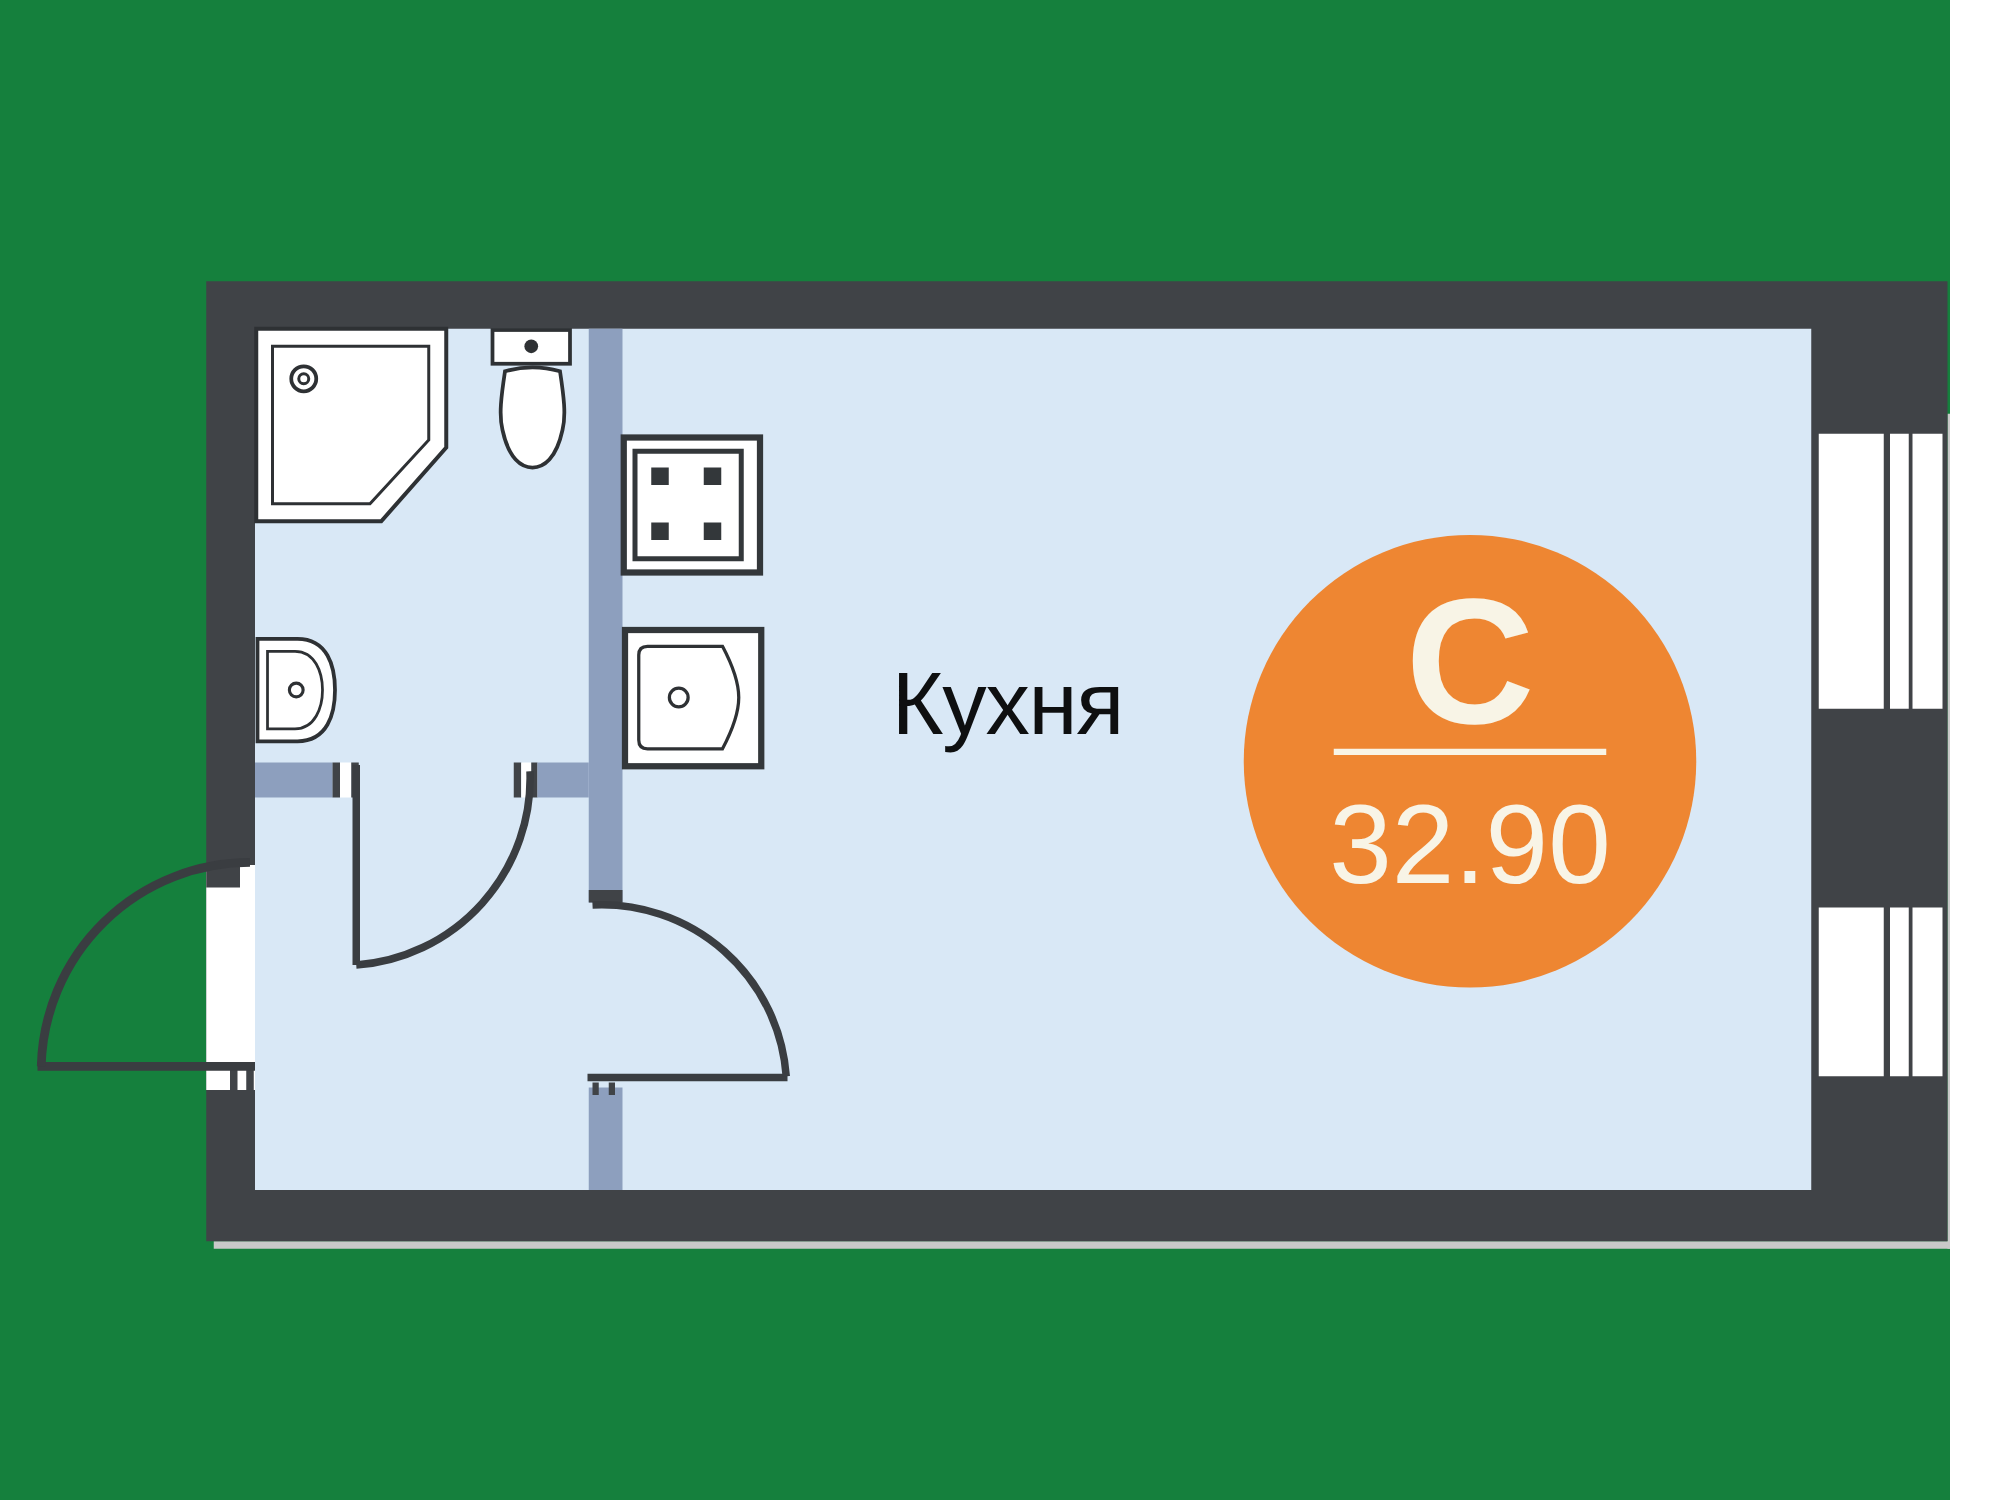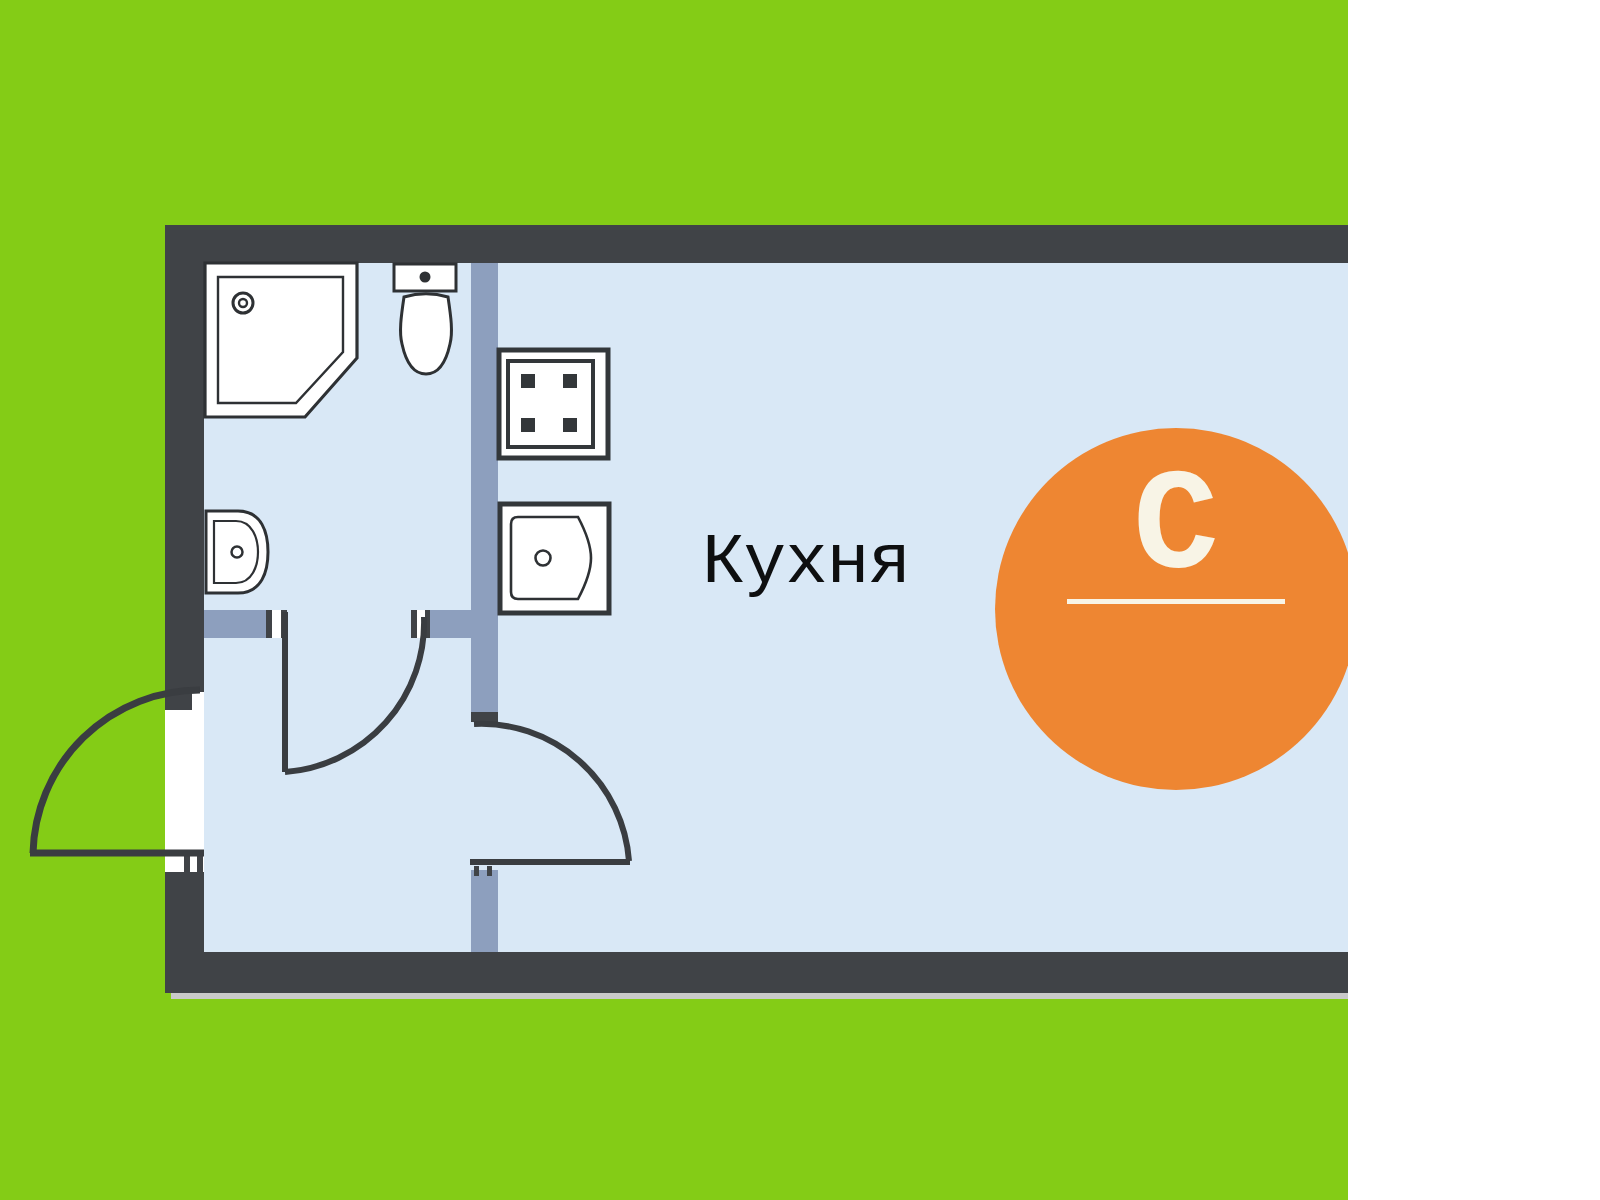--- a/index.html
+++ b/index.html
@@ -1,17 +1,17 @@
 <!DOCTYPE html>
 <html><head>
 <meta charset="utf-8">
 <style>
   html,body{margin:0;padding:0;background:#ffffff;}
-  .stage{position:relative;width:1348px;height:1200px;background:#84cc16;overflow:hidden;
-         font-family:Liberation Mono, monospace;}
+  .stage{position:relative;width:1560px;height:1200px;background:#15803d;overflow:hidden;
+         font-family:Liberation Sans, sans-serif;}
   .plan-svg{position:absolute;left:0;top:0;}
   .room-label{position:absolute;left:616px;top:522px;width:380px;text-align:center;
               color:#0e0f10;font-size:71px;line-height:83px;letter-spacing:-1px;}
   .badge{position:absolute;left:995px;top:428px;width:362px;height:362px;border-radius:50%;
          background:#ee8632;}
   .badge-letter{position:absolute;top:30px;left:0;right:0;text-align:center;
                 font-size:143px;line-height:143px;font-weight:bold;color:#f8f4e6;}
   .badge-line{position:absolute;top:171px;left:72px;width:218px;height:5px;background:#f8f4e6;}
   .badge-area{position:absolute;top:203px;left:0;right:0;text-align:center;
               font-size:90px;line-height:90px;color:#f8f4e6;}
@@ -126,15 +126,16 @@
     </g>
   </svg>
 
   <div class="room-label">
     <div>Кухня</div>
   </div>
 
   <div class="badge">
     <div class="badge-letter">С</div>
     <div class="badge-line"></div>
+    <div class="badge-area">32.90</div>
   </div>
 
 </div>
 
 </body></html>

